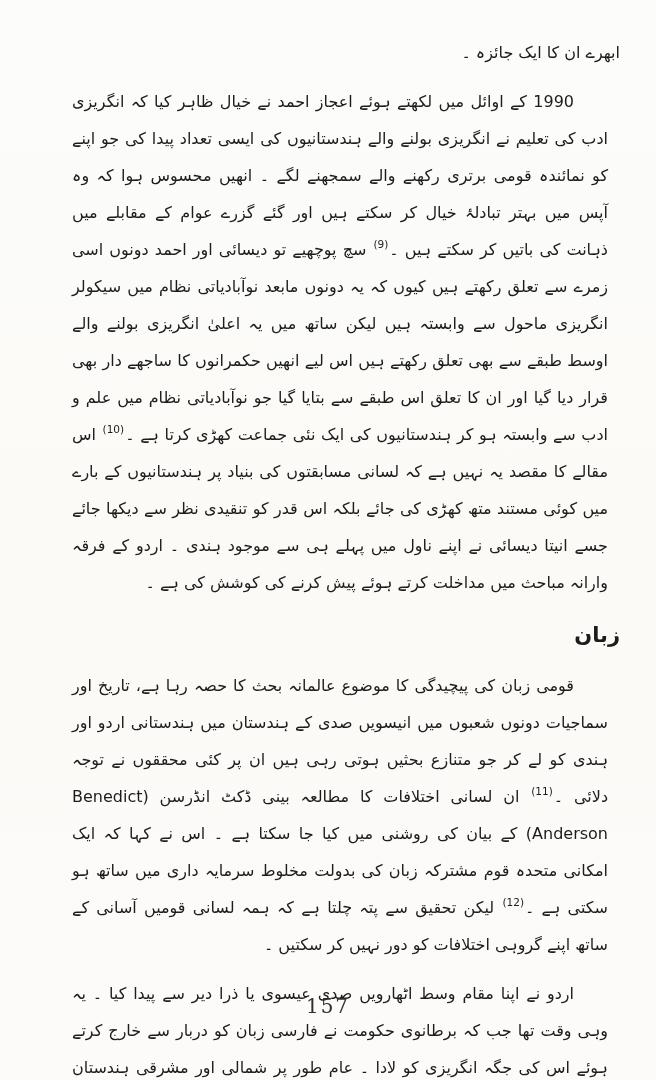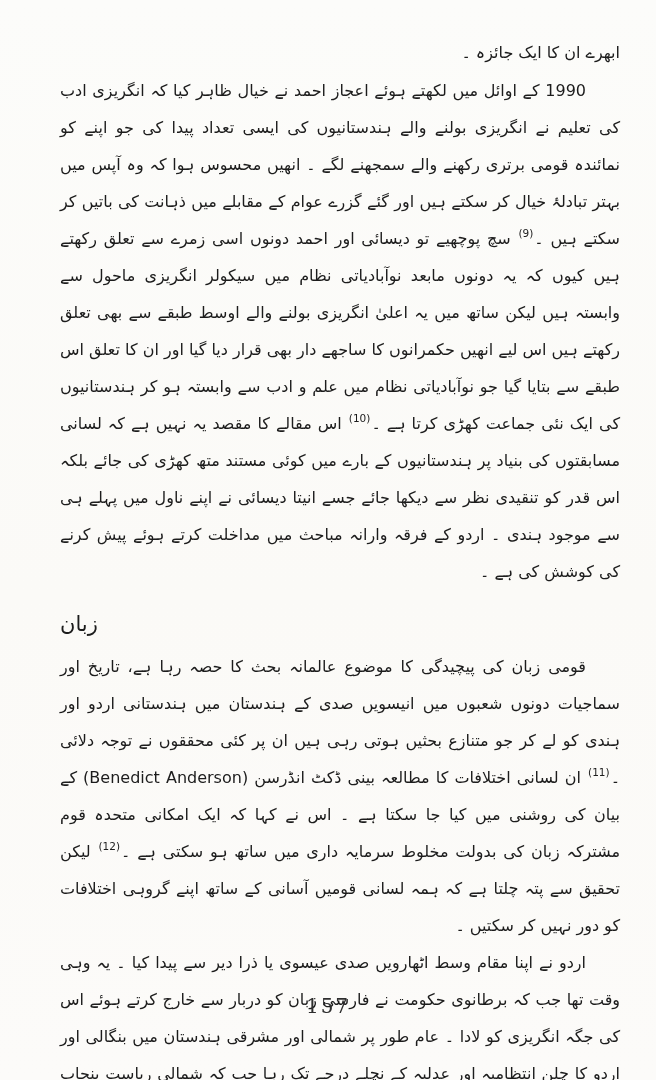--- a/index.html
+++ b/index.html
@@ -26,33 +26,33 @@
     unicode-bidi: embed;
     font-size: 16px;
     line-height: 37px;
     text-align: justify;
   }
   .carryover {
     margin: 0 0 1px 0;
     text-align: right;
   }
   .para {
-    margin: 0;
+    margin: 12px;
     text-align: justify;
     text-align-last: right;
   }
   .para.indent {
     text-indent: 34px;
   }
   .section-heading {
     margin: 14px 0 4px 0;
     font-size: 21px;
-    font-weight: 400;
+    font-weight: 700;
     line-height: 40px;
-    text-align: left;
+    text-align: right;
   }
   sup.fn {
     font-size: 10.5px;
     line-height: 0;
     vertical-align: 7px;
     direction: ltr;
     unicode-bidi: isolate;
     letter-spacing: 0.5px;
     padding: 0 1px;
   }

